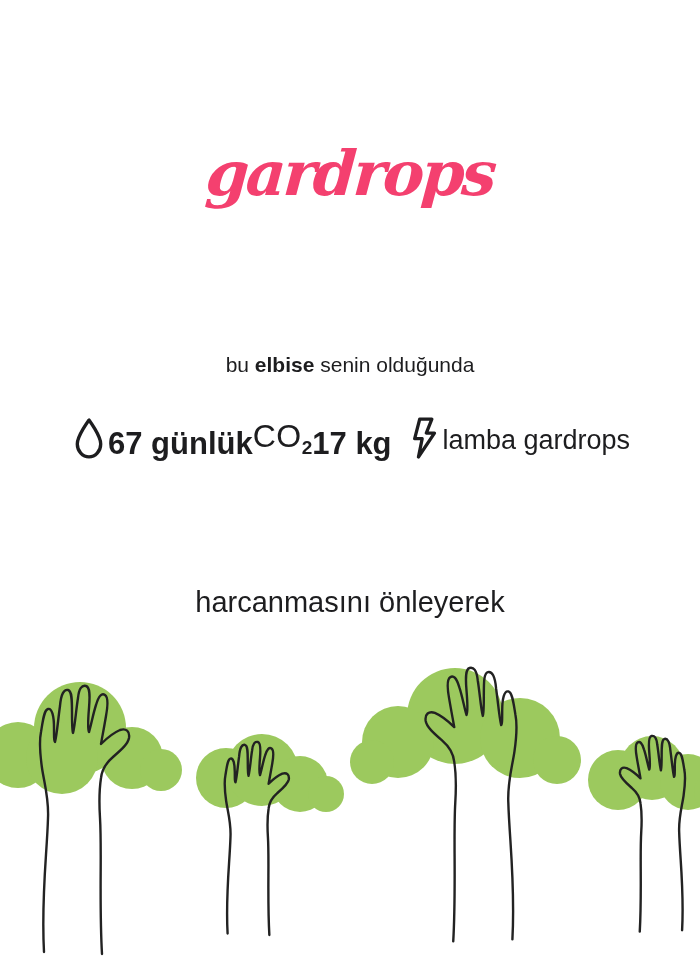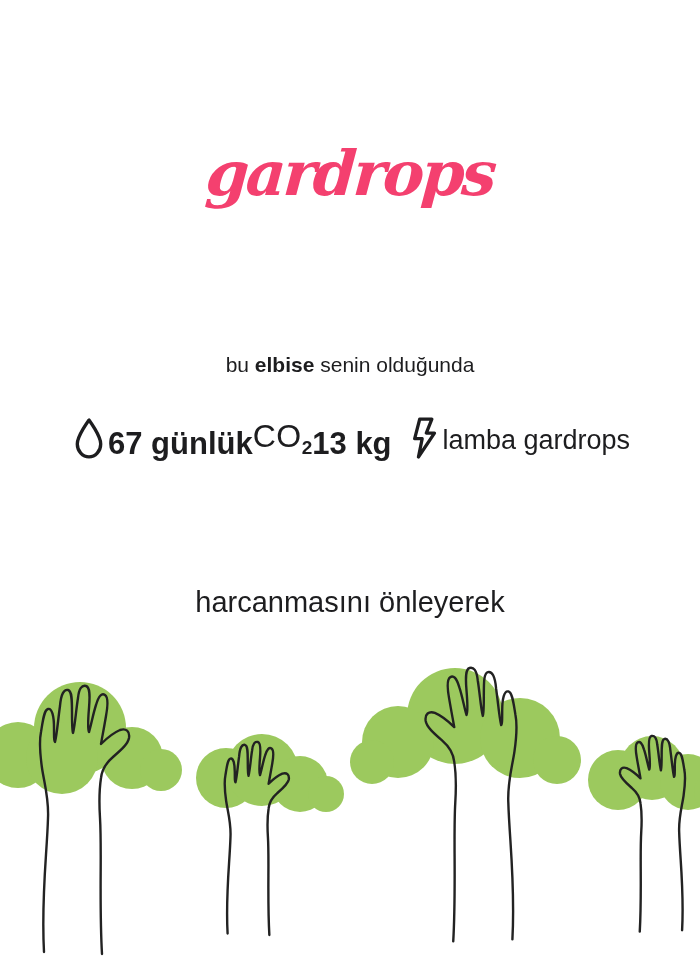--- a/index.html
+++ b/index.html
@@ -80,21 +80,21 @@
           <path d="M12,2.3 C12,2.3 4.6,12.4 4.6,17.4 C4.6,21.9 8,25.6 12,25.6 C16,25.6 19.4,21.9 19.4,17.4 C19.4,12.4 12,2.3 12,2.3 Z" fill="none" stroke="var(--ink,#1d1d1f)" stroke-width="2.1" stroke-linejoin="round"></path>
         </svg>
       </div>
       <div class="stat-value">67 günlük</div>
     </div>
 
     <div class="stat">
       <div class="stat-icon">
         <span class="co2"><span>CO</span><span class="sub">2</span></span>
       </div>
-      <div class="stat-value">13 kg</div>
+      <div class="stat-value">17 kg</div>
     </div>
 
     <div class="stat">
       <div class="stat-icon">
         <svg width="36" height="45" viewBox="0 0 22 27" aria-hidden="true">
           <path d="M12.6,1.6 L15.8,1.6 L12.4,10.2 L17.4,10.2 L7.6,24.8 L9.9,13.6 L5.3,13.6 L8.4,1.6 Z" fill="none" stroke="var(--ink,#1d1d1f)" stroke-width="2" stroke-linejoin="round"></path>
         </svg>
       </div>
       <div class="stat-label">lamba gardrops</div>
     </div>

